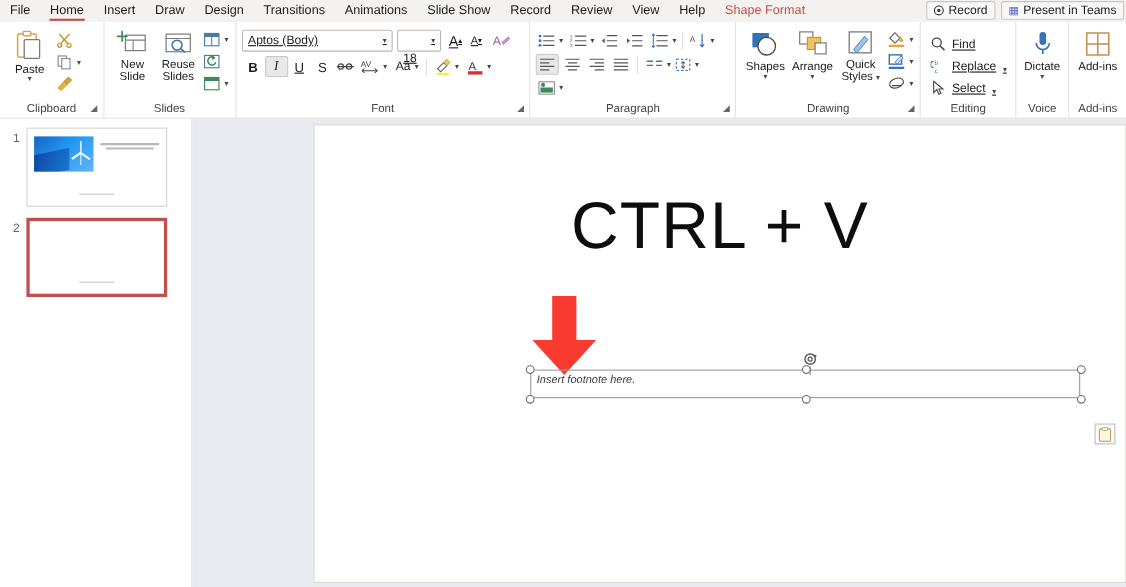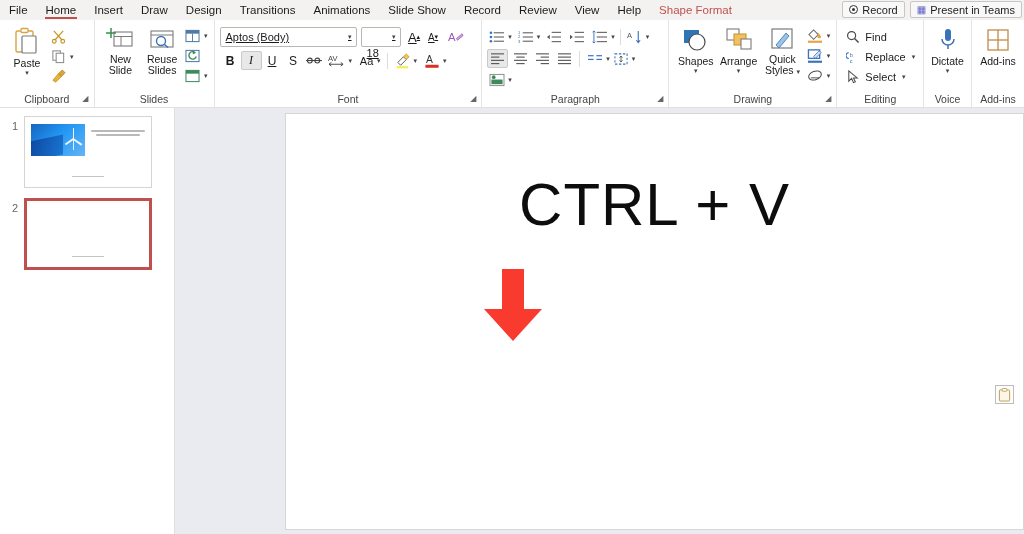--- a/index.html
+++ b/index.html
@@ -117,22 +117,22 @@
   }
   .fontname span:first-child { flex:1; }
   .fontsize {
     width:40px; height:20px; border:1px solid #b9b7b4; border-radius:2px;
     background:#fff; display:flex; align-items:center;
     padding:0 3px 0 5px; font-size:11px; margin-left:4px;
   }
   .fontsize span:first-child { flex:1;margin-top:32px; }
 
   .editrow {
-    display:flex; align-items:center; gap:5px;
-    height:20px; padding-left:4px; font-size:11px; cursor:default;
+    display:flex; align-items:flex-end; gap:5px;
+    height:20px; padding-left:4px; font-size:11px; cursor:default;text-decoration:underline;
   }
 
   
   #main {
     position:absolute; left:0; top:108px; right:0; bottom:0;
     display:flex;
   }
   #thumbpane {
     width:175px; background:#ffffff;
     border-right:1px solid #e1dfdd;
@@ -722,20 +722,37 @@
 
   <div id="canvaspane">
     <div id="slide">
 
       <div id="slide-title">CTRL + V</div>
 
       <svg id="red-arrow" viewBox="0 0 62 73">
         <path d="M20 0 L42 0 L42 40 L60 40 L31 72 L2 40 L20 40 Z" fill="#f93a2f"></path>
       </svg>
 
+      <div id="textbox">
+        <div id="textbox-text">Insert footnote here.</div>
+
+        <svg id="rot-handle" viewBox="0 0 16 16">
+          <circle cx="8" cy="8" r="5" fill="none" stroke="#5a5a5a" stroke-width="1.4"></circle>
+          <circle cx="8" cy="8" r="2" fill="none" stroke="#5a5a5a" stroke-width="1.2"></circle>
+          <path d="M11 3.5 L14.5 4.2 L12.5 7 Z" fill="#5a5a5a"></path>
+        </svg>
+        <div id="rot-stem"></div>
+
+        <div class="handle" style="left:-5px; top:-5px;"></div>
+        <div class="handle" style="left:246px; top:-5px;"></div>
+        <div class="handle" style="left:496px; top:-5px;"></div>
+        <div class="handle" style="left:-5px; top:22px;"></div>
+        <div class="handle" style="left:246px; top:22px;"></div>
+        <div class="handle" style="left:496px; top:22px;"></div>
+      </div>
 
       <div id="paste-opts">
         <svg width="13" height="14" viewBox="0 0 14 15">
           <rect x="1.5" y="2" width="11" height="12" rx="1" fill="#fdf6e7" stroke="#b99a52" stroke-width="1"></rect>
           <rect x="4.5" y="0.5" width="5" height="3" rx="0.8" fill="#fff" stroke="#b99a52" stroke-width="0.9"></rect>
         </svg>
       </div>
 
     </div>
   </div>

